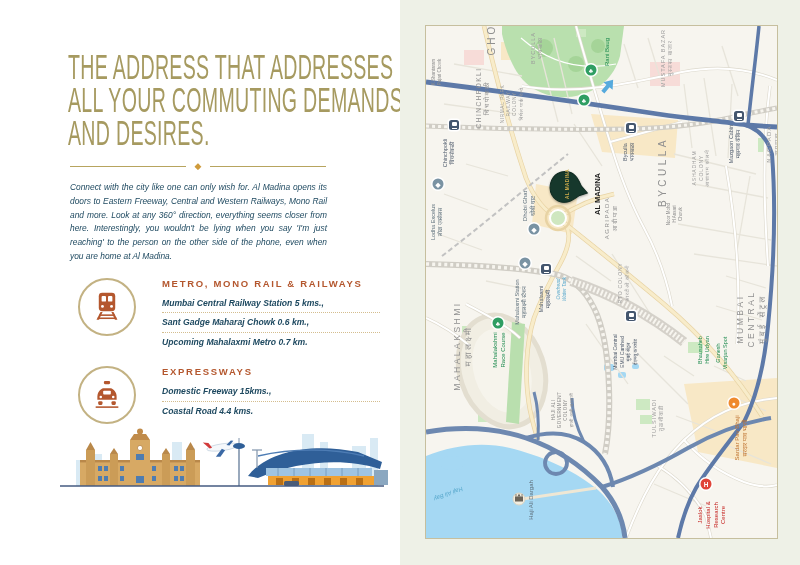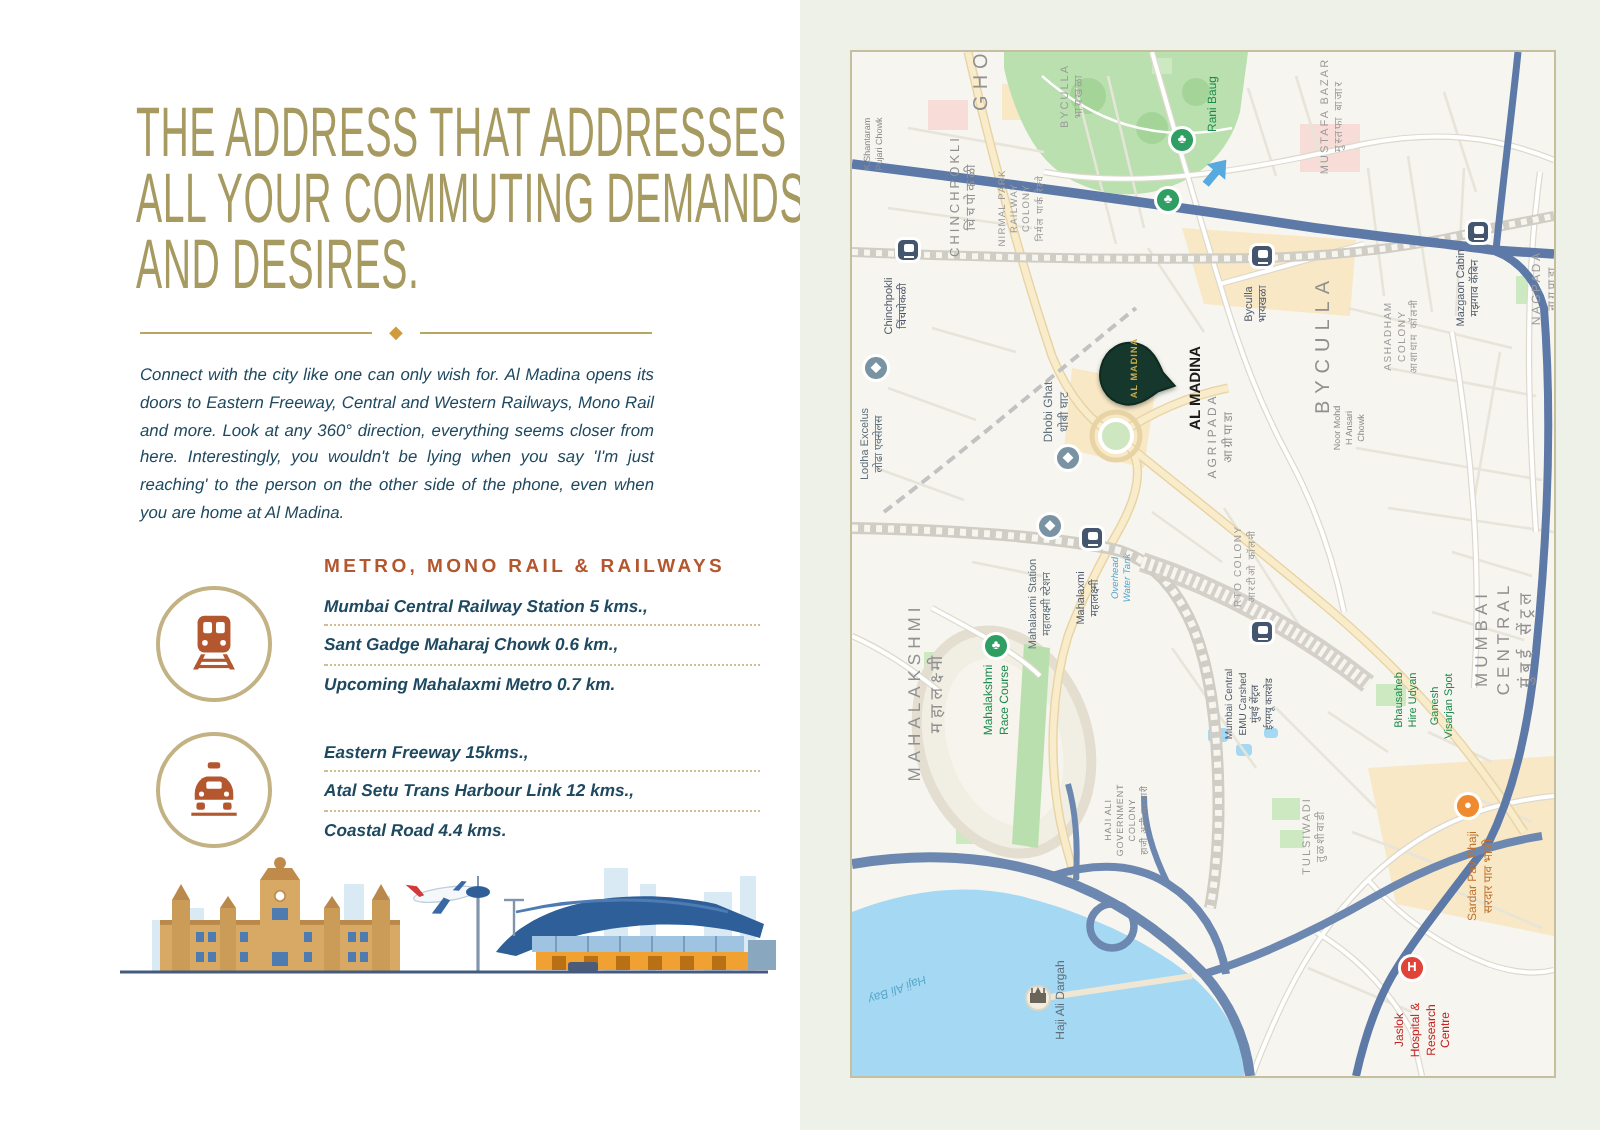--- a/index.html
+++ b/index.html
@@ -9,21 +9,21 @@
   
   .page-left{position:absolute;left:0;top:0;width:400px;height:505px;background:#ffffff;}
   .left-inner{position:absolute;left:68px;top:50px;width:312px;}
   .big-heading{color:#a69a60;font-size:35px;line-height:33px;font-weight:400;letter-spacing:.5px;}
   .big-heading .hl{display:block;transform:scaleX(.56);transform-origin:left center;white-space:nowrap;}
   .divider{display:flex;align-items:center;gap:9px;width:256px;margin:13px 0 10px 2px;}
   .divider .dline{flex:1;height:1px;background:#b7a45e;}
   .divider .dstar{color:#cf9b3c;font-size:9px;line-height:9px;}
   .intro{width:257px;font-size:8.4px;line-height:13.8px;font-style:italic;color:#1e4960;
          text-align:justify;margin:0 0 10px 2px;}
-  .section{display:flex;gap:26px;margin:6px 0 11px 10px;align-items:flex-end;}
+  .section{display:flex;gap:26px;margin:6px 0 11px 10px;}
   .circle-ic{width:54px;height:54px;border:2px solid #c3b283;border-radius:50%;flex:0 0 auto;
              display:flex;align-items:center;justify-content:center;margin-top:4px;}
   .circle-ic svg{width:34px;height:34px;}
   .sec-body{width:220px;}
   .sec-title{color:#b4572e;font-weight:700;font-size:9.5px;letter-spacing:1.7px;margin:4px 0 5px;}
   .sec-item{font-size:8.6px;font-style:italic;font-weight:700;color:#1e4960;padding:4px 0 4.5px;}
   .sec-item:not(:last-child){border-bottom:1px dotted #d4bd8e;}
   .skyline{position:absolute;left:52px;bottom:15px;width:340px;height:62px;}
 
   
@@ -106,22 +106,22 @@
           <path d="M5.2,13.2 C5.2,10 7.4,7.6 9.4,7.2 L14.6,7.2 C16.6,7.6 18.8,10 18.8,13.2 L18.8,15.4 L5.2,15.4 Z"></path>
           <rect x="9.3" y="9" width="5.4" height="2.6" rx="0.6" fill="#fff"></rect>
           <circle cx="7.6" cy="13.4" r="0.9" fill="#fff"></circle>
             <circle cx="16.4" cy="13.4" r="0.9" fill="#fff"></circle>
           <rect x="5.8" y="16.4" width="3" height="2.6" rx="0.8"></rect>
           <rect x="15.2" y="16.4" width="3" height="2.6" rx="0.8"></rect>
           <rect x="4" y="20" width="16" height="1.1"></rect>
         </svg>
       </div>
       <div class="sec-body">
-        <div class="sec-item">Eastern Freeway 15kms.,</div>
-        <div class="sec-item">Atal Setu Trans Harbour Link 12 kms.,</div>
+        <div class="sec-title">EXPRESSWAYS</div>
+        <div class="sec-item">Domestic Freeway 15kms.,</div>
         <div class="sec-item">Coastal Road 4.4 kms.</div>
       </div>
     </div>
 
   </div>
 
   <svg class="skyline" viewBox="0 0 340 62">
     <g fill="#d9eaf4">
       <rect x="24" y="32" width="8" height="26"></rect>
         <rect x="40" y="26" width="10" height="32"></rect>

